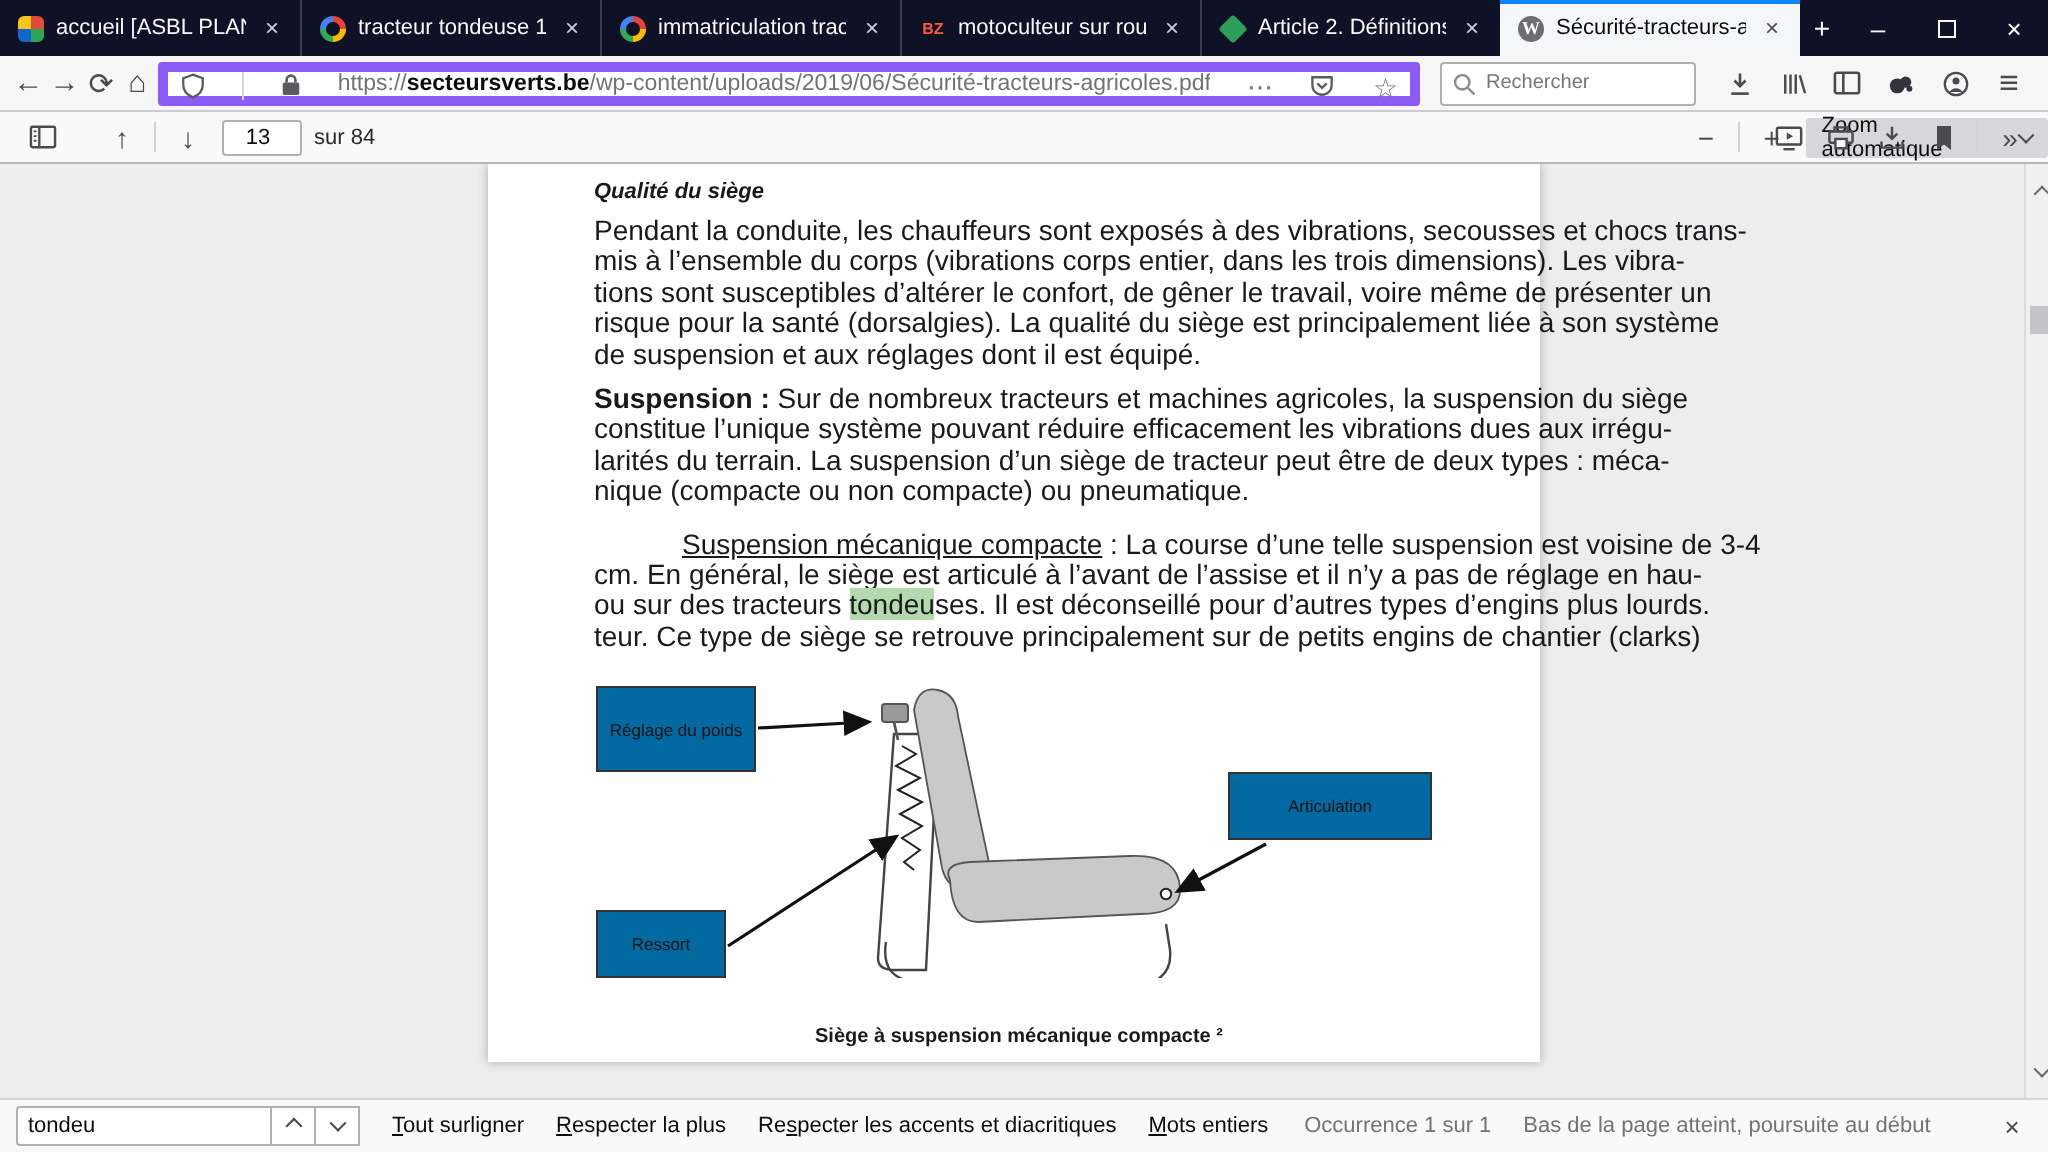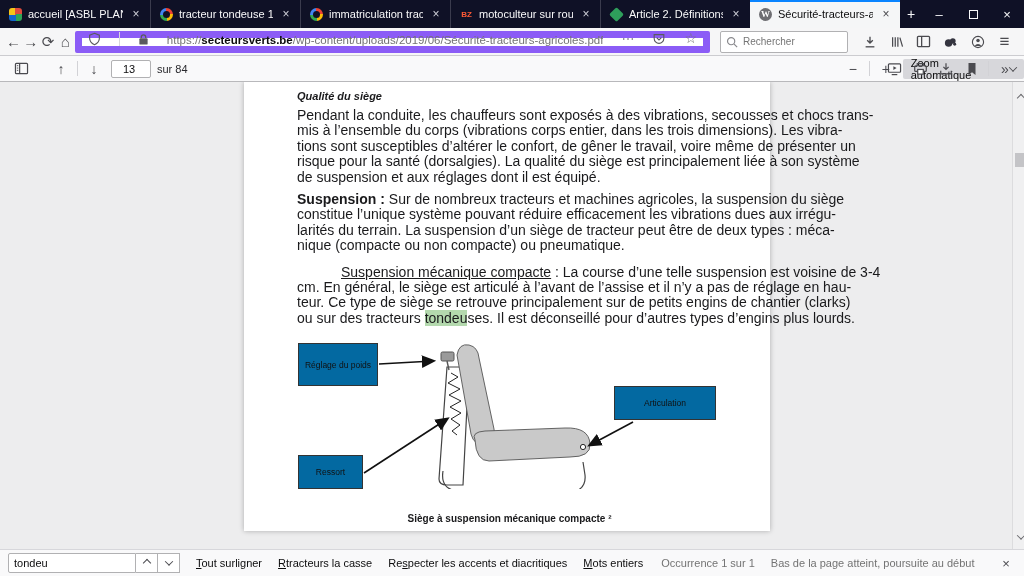--- a/index.html
+++ b/index.html
@@ -23,21 +23,21 @@
   .fav-article { background:#2e9e5b; transform:rotate(45deg) scale(.8); border-radius:2px; }
   .fav-wp { border-radius:50%; background:#6e6e72; color:#fff; font-size:9px; font-weight:bold; font-family:"Liberation Serif",serif; }
   .tb-btn { color:#f9f9fa; display:flex; align-items:center; justify-content:center; font-size:14px; width:30px; cursor:default; }
   .win-ctrls { margin-left:auto; display:flex; }
   .win-ctrls .tb-btn { width:34px; font-size:13px; }
   .restore-glyph { width:9px; height:9px; border:1px solid #f9f9fa; }
 
   
   .navbar { position:absolute; top:28px; left:0; width:1024px; height:28px; background:#f6f6f7; border-bottom:1px solid #ccccd0; display:flex; align-items:center; padding:0 6px; gap:2px; }
   .nav-btn { width:26px; height:24px; display:flex; align-items:center; justify-content:center; color:#4a4a4f; font-size:15px; border-radius:2px; }
-  .urlbar { flex:0 0 595px; height:22px; background:#fff; border:7px solid #8b5cf6; border-radius:2px; display:flex; align-items:flex-end; padding:0 6px; gap:18px; }
+  .urlbar { flex:0 0 595px; height:22px; background:#fff; border:5px solid #8b5cf6; border-radius:2px; display:flex; align-items:flex-start; padding:0 6px; gap:18px; }
   .urlbar .divider { width:1px; height:14px; background:#d7d7db; }
   .url-text { flex:1; font-size:11.5px; white-space:nowrap; overflow:hidden; color:#737373; }
   .url-text b { color:#0c0c0d; font-weight:bold; }
   .u-ico { display:flex; align-items:center; color:#737373; font-size:13px; }
   .searchbox { flex:0 0 128px; height:22px; background:#fff; border:1px solid #b1b1b3; border-radius:2px; margin-left:8px; display:flex; align-items:center; padding:0 5px; gap:5px; }
   .searchbox input { border:none; outline:none; width:90px; font-size:10px; font-family:Liberation Sans, sans-serif; color:#737373; background:transparent; }
   .nav-right { display:flex; align-items:center; margin-left:6px; }
   .nav-right .nav-btn { width:27px; }
   .hamburger { font-size:17px; }
 
@@ -283,22 +283,22 @@
         <div class="para p2">
           <div class="line"><b>Suspension :</b><span> Sur de nombreux tracteurs et machines agricoles, la suspension du siège</span></div>
           <div class="line">constitue l’unique système pouvant réduire efficacement les vibrations dues aux irrégu-</div>
           <div class="line">larités du terrain.  La suspension d’un siège de tracteur peut être de deux types : méca-</div>
           <div class="line last">nique (compacte ou non compacte) ou pneumatique.</div>
         </div>
 
         <div class="para p3">
           <div class="line"><span class="u">Suspension mécanique compacte</span><span> : La course d’une telle suspension est voisine de 3-4</span></div>
           <div class="line">cm.  En général, le siège est articulé à l’avant de l’assise et il n’y a pas de réglage en hau-</div>
+          <div class="line last"><span>ou sur des tracteurs </span><span class="hl">tondeu</span><span>ses.  Il est déconseillé pour d’autres types d’engins plus lourds.</span></div>
           <div class="line">teur.  Ce type de siège se retrouve principalement sur de petits engins de chantier (clarks)</div>
-          <div class="line last"><span>ou sur des tracteurs </span><span class="hl">tondeu</span><span>ses.  Il est déconseillé pour d’autres types d’engins plus lourds.</span></div>
         </div>
 
         <div class="diagram">
           <svg class="dg-svg" width="425" height="146" viewBox="0 0 425 146">
             <defs>
               <marker id="ah" markerWidth="9" markerHeight="8" refX="7" refY="4" orient="auto">
                 <path d="M0,0 L9,4 L0,8 z" fill="#111"></path>
               </marker>
             </defs>
 
@@ -339,21 +339,21 @@
 
   <div class="findbar">
     <input class="find-input" value="tondeu" style="">
     <div class="find-nav">
         <span class="chev up"></span>
       </div>
     <div class="find-nav">
         <span class="chev down"></span>
       </div>
     <span class="fb-opt"><span></span><span class="key">T</span><span>out surligner</span></span>
-    <span class="fb-opt"><span></span><span class="key">R</span><span>tracteurs la casse</span></span>
+    <span class="fb-opt"><span></span><span class="key">R</span><span>especter la plus</span></span>
     <span class="fb-opt"><span>Re</span><span class="key">s</span><span>pecter les accents et diacritiques</span></span>
     <span class="fb-opt"><span></span><span class="key">M</span><span>ots entiers</span></span>
     <span class="fb-status">Occurrence 1 sur 1</span>
     <span class="fb-msg">Bas de la page atteint, poursuite au début</span>
     <span class="fb-close">×</span>
   </div>
 
 </div>
 
 </body></html>

